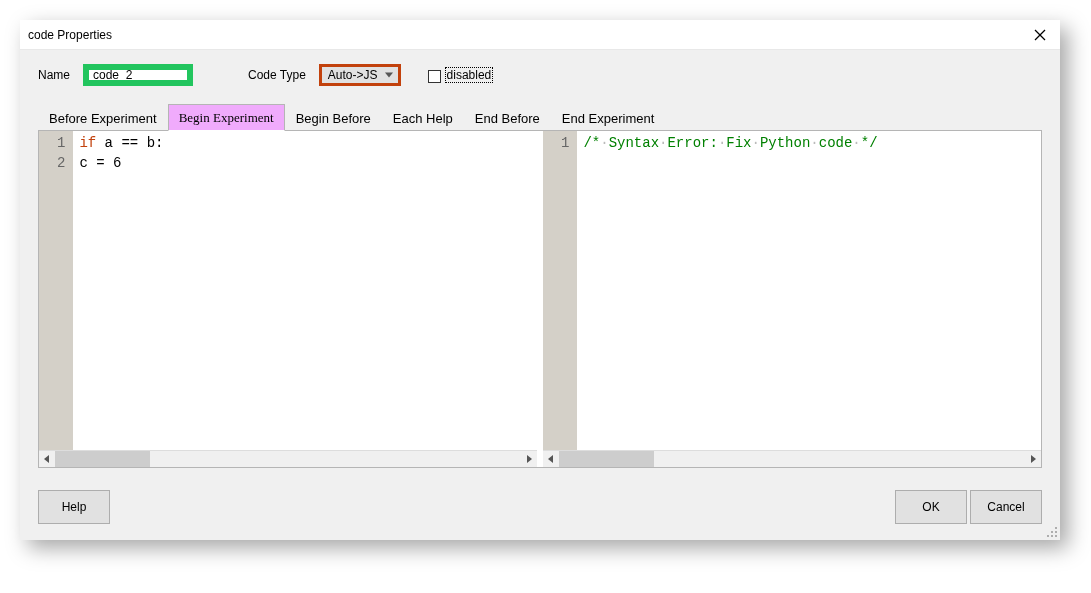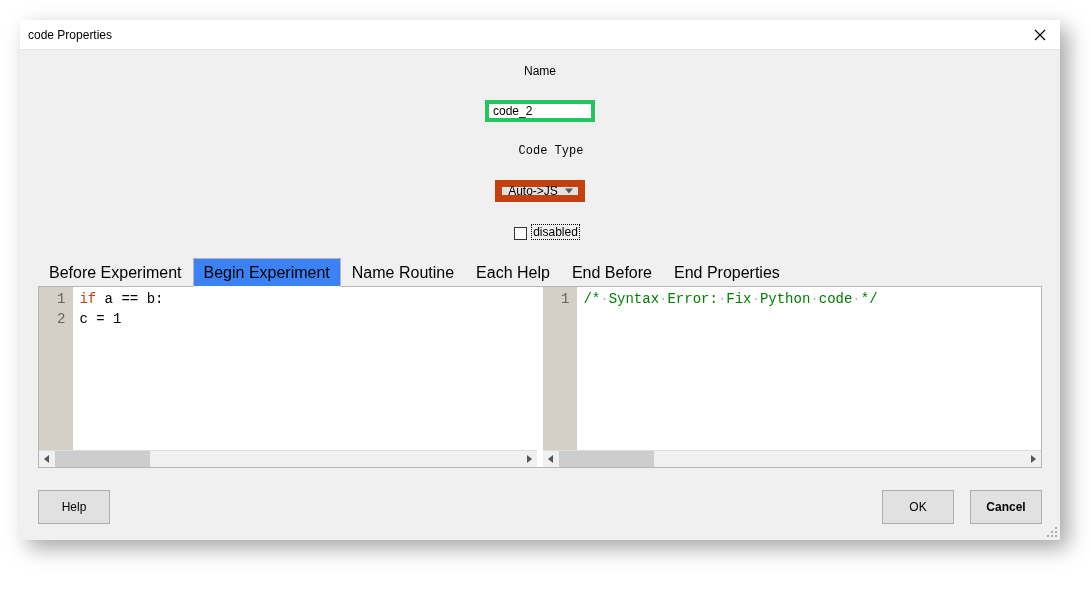--- a/index.html
+++ b/index.html
@@ -40,40 +40,39 @@
   background: #f0f0f0;
   padding: 14px 18px 16px 18px;
   height: calc(100% - 30px);
   display: flex;
   flex-direction: column;
   position: relative;
 }
 .top-row {
   display: flex;
   align-items: center;
-  gap: 22px;
+  gap: 13px;
   margin-bottom: 18px;
-  flex-direction: column;
 }
 .top-row label { font-size: 12px; color: #000; }
 .name-input {
   width: 110px;
   height: 22px;
-  border: 4px solid #22c55e;
+  border: 6px solid #22c55e;
   background: #fff;
   padding: 0 4px;
   font-size: 12px;
 }
-.codetype-label { margin-left: 22px; font-family: Liberation Mono, monospace; }
+.codetype-label { margin-left: 42px; }
 .select-wrap {
   position: relative;
   display: inline-flex;
   align-items: center;
   height: 22px;
-  border: 7px solid #c2410c;
+  border: 3px solid #c2410c;
   background: #e1e1e1;
   padding: 0 20px 0 6px;
   cursor: pointer;
 }
 .select-wrap .chev {
   position: absolute;
   right: 5px;
   top: 50%;
   transform: translateY(-50%);
   width: 0; height: 0;
@@ -96,34 +95,35 @@
 .disabled-label {
   border: 1px dotted #000;
   padding: 0 1px;
 }
 .tabs {
   display: flex;
   align-items: flex-end;
 }
 .tab {
   padding: 5px 10px 4px 10px;
-  font-size: 16px;
+  font-size: 13px;
   color: #000;
   background: #f0f0f0;
   border: 1px solid transparent;
   border-bottom: none;
   cursor: pointer;
   position: relative;
 }
 .tab.active {
-  background: #3b82f6;
+  background: #f0abfc;
   border: 1px solid #b5b5b5;
   border-bottom: 1px solid #fff;
   margin-bottom: -1px;
   z-index: 2;
+  font-family: Liberation Serif, serif;
 }
 .editor-container {
   flex: 1;
   display: flex;
   gap: 6px;
   border: 1px solid #b5b5b5;
   background: #fff;
   padding: 0;
   min-height: 0;
 }
@@ -191,21 +191,21 @@
   min-width: 72px;
   padding: 16px 12px;
   background: #e1e1e1;
   border: 1px solid #adadad;
   font-size: 12px;
   cursor: pointer;
   display: inline-flex;
   align-items: center;
   justify-content: center;
 }
-.btn + .btn { margin-left: 16px; font-weight: bold; }
+.btn + .btn { margin-left: 3px; }
 .spacer { flex: 1; }
 .resize-grip {
   position: absolute;
   right: 2px; bottom: 2px;
   width: 14px; height: 14px;
 }
 .resize-grip svg { width: 14px; height: 14px; }
 </style>
 </head>
 <body>
@@ -234,35 +234,35 @@
       </div>
       <span class="disabled-wrap">
         <span class="checkbox"></span>
         <span class="disabled-label">disabled</span>
       </span>
     </div>
 
     <div class="tabs" id="tabs">
         <div class="tab">Before Experiment</div>
         <div class="tab active">Begin Experiment</div>
-        <div class="tab">Name Routine</div>
+        <div class="tab">Begin Before</div>
         <div class="tab">Each Help</div>
         <div class="tab">End Before</div>
-        <div class="tab">End Properties</div>
+        <div class="tab">End Experiment</div>
       </div>
 
     <div class="editor-container">
 
       <div class="editor-pane">
         <div class="editor-body">
           <div class="gutter" id="left-gutter">
               <div>1</div>
               <div>2</div>
             </div>
-          <div class="code" id="left-code"><div class="line"><span class="tok-kw">if</span><span> a == b:</span></div><div class="line"><span>c = 1</span></div></div>
+          <div class="code" id="left-code"><div class="line"><span class="tok-kw">if</span><span> a == b:</span></div><div class="line"><span>c = 6</span></div></div>
         </div>
         <div class="hscroll">
           <div class="arrow">
               <svg viewBox="0 0 8 8">
                 <polygon points="6,0 6,8 1,4"></polygon>
               </svg>
             </div>
           <div class="track">
               <div class="thumb"></div>
             </div>

